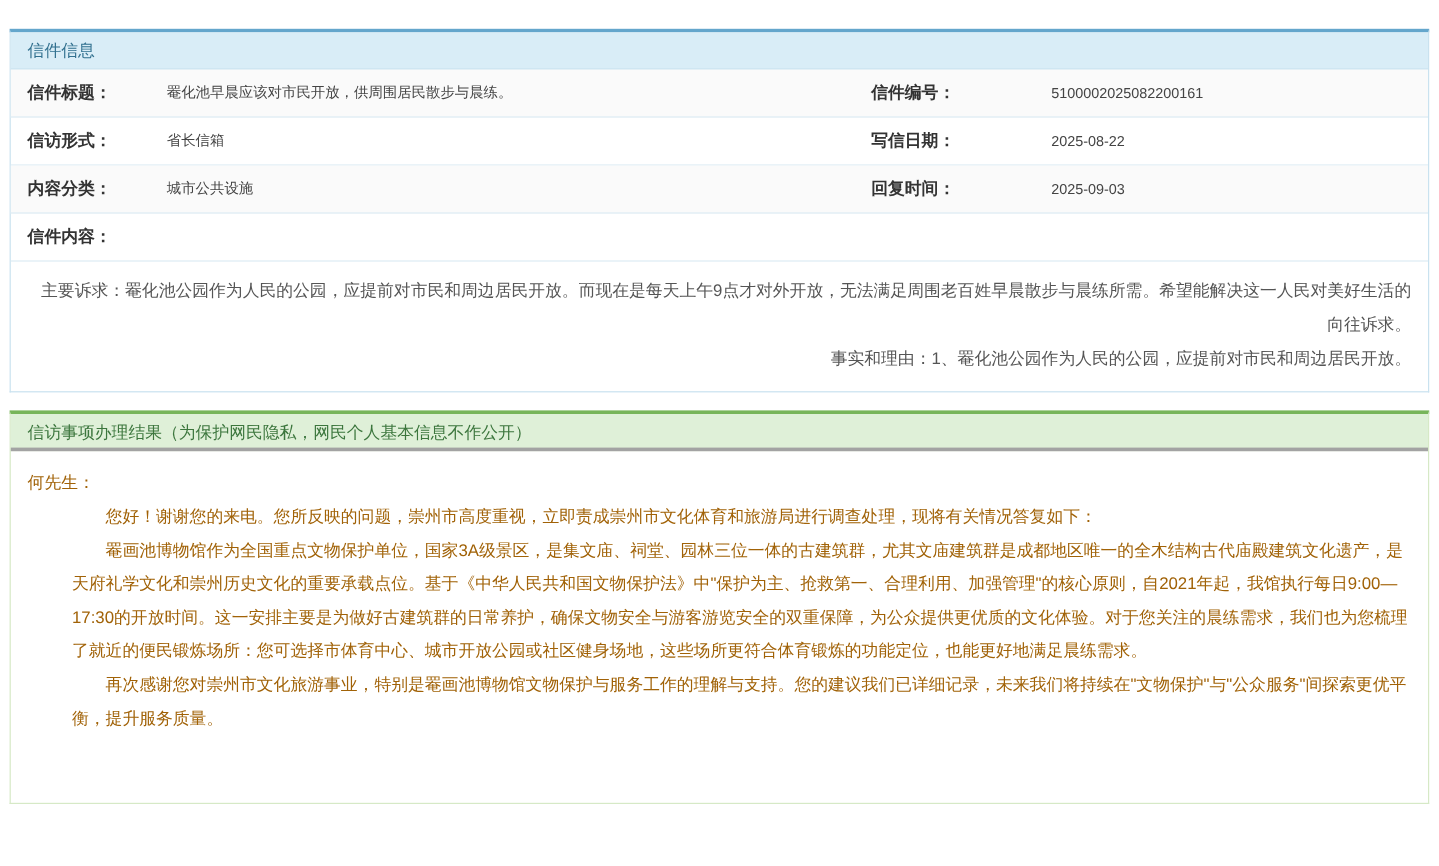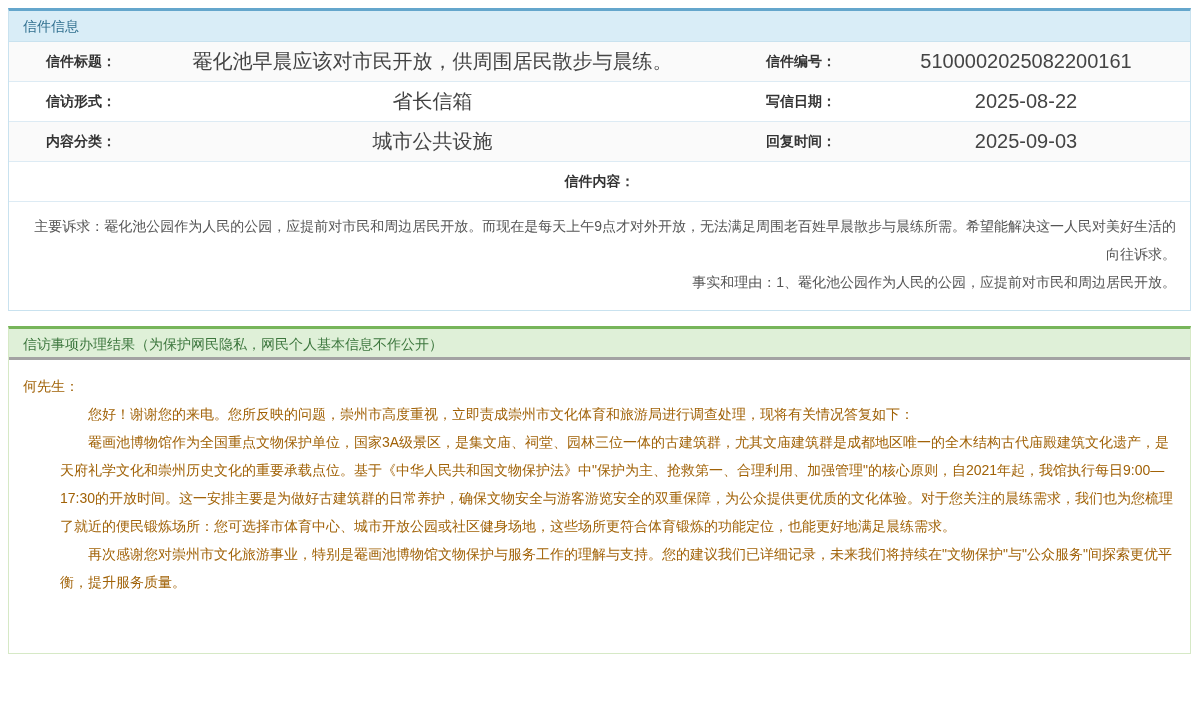--- a/index.html
+++ b/index.html
@@ -11,21 +11,21 @@
     color: #555;
     overflow: hidden;
   }
   .page { padding: 8px; }
 
   .panel {
     border: 1px solid #cfe3ee;
     background: #fff;
     margin-bottom: 15px;
   }
-  .panel-info  { border-color: #c9e2ef; border-top: 3px solid #64a6cc; }
+  .panel-info  { border-color: #c9e2ef; border-top: 3px solid #64a6cc; margin-top: 16px; }
   .panel-reply { border-color: #d6e9c6; border-top: 3px solid #77b55a; min-height: 328px; }
 
   .panel-heading {
     height: 31px;
     line-height: 31px;
     padding: 0 14px;
     font-size: 14px;
   }
   .panel-info .panel-heading {
     background: #d9edf7;
@@ -38,33 +38,32 @@
     border-bottom: 3px solid #a3a3a3;
   }
 
   .field-row {
     display: grid;
     grid-template-columns: 116px 1fr 150px 300px;
     align-items: center;
     min-height: 40px;
     border-bottom: 1px solid #ddebf4;
     padding: 0 14px;
-    text-align: center;
   }
   .field-row.striped { background: #fafafa; }
   .field-row.single { grid-template-columns: 1fr; }
 
   .f-label {
     font-weight: bold;
     color: #333;
     font-size: 14px;
   }
   .f-value {
     color: #444;
-    font-size: 20px;
+    font-size: 12px;
   }
 
   .letter-body {
     padding: 10px 14px 14px 14px;
     color: #555;
     text-align: right;
   }
   .letter-body p {
     line-height: 28px;
     margin: 0;

